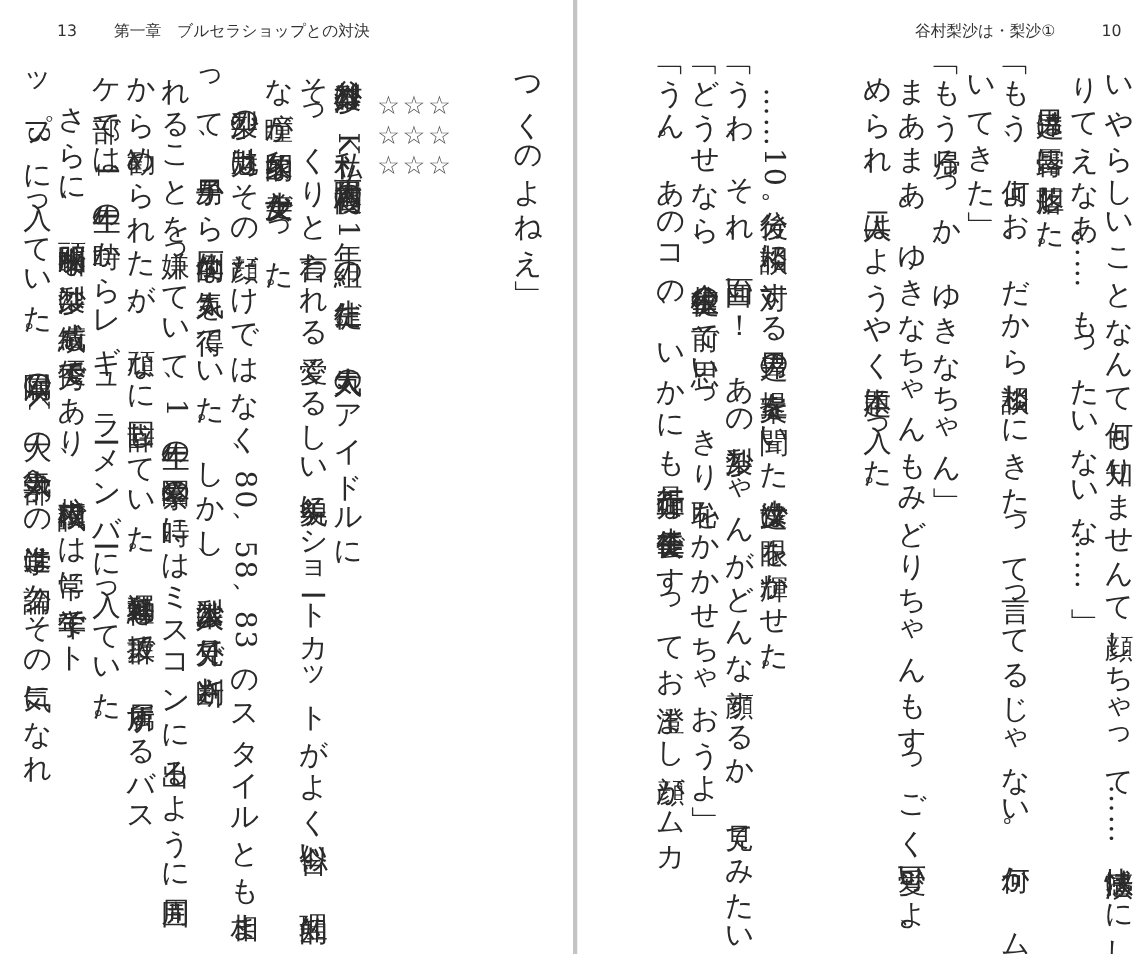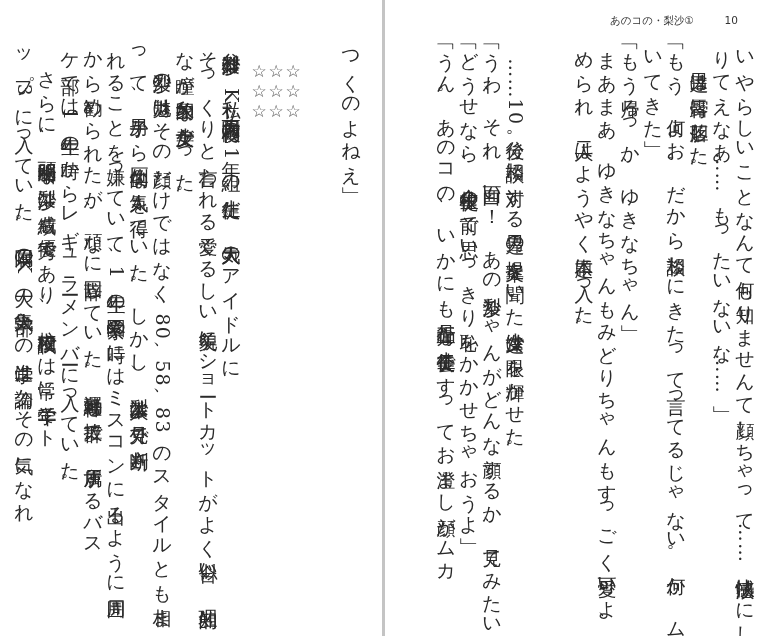--- a/index.html
+++ b/index.html
@@ -24,20 +24,25 @@
     position:absolute; writing-mode: vertical-rl; top:56px; width:23px;
     display:flex; flex-direction:column; align-items:center;
   }
   .sep .line { width:1px; background:#000; }
   .sep .stars { font-size:17px; line-height:17px; color:#555; font-family:"DejaVu Sans",sans-serif; writing-mode: horizontal-tb; text-align:center; }
 </style>
 </head>
 <body>
 
 <div class="page page-left">
+  <div class="header" style="left:38px;">
+    <span>13</span>
+    <span style="display:inline-block;width:18px;"></span>
+    <span>第一章　ブルセラショップとの対決</span>
+  </div>
 
   <div class="col" style="left:340px;">つくのよねえ」</div>
 
   <div class="sep" style="left:278px;">
     <div class="line" style="height:70px;"></div>
     <div class="stars" style="writing-mode:vertical-rl;">☆☆☆</div>
     <div class="line" style="height:65px;"></div>
     <div class="stars" style="writing-mode:vertical-rl;">☆☆☆</div>
     <div class="line" style="height:65px;"></div>
     <div class="stars" style="writing-mode:vertical-rl;">☆☆☆</div>
@@ -53,21 +58,21 @@
   <div class="col" style="left:82px;">から勧められたが、頑なに固辞していた。運動神経も抜群で、所属するバス</div>
   <div class="col" style="left:59px;">ケ部では1年生の時からレギュラーメンバーに入っていた。</div>
   <div class="col" style="left:36px;">　さらに、頭脳明晰な梨沙は成績も優秀であり、校内模試では常に学年でト</div>
   <div class="col" style="left:13px;">ップ3に入っていた。附属のK大の人気学部への進学は勿論、その気になれ</div>
 </div>
 
 <div class="divider"></div>
 
 <div class="page page-right">
   <div class="header" style="left:225px;">
-    <span>あのコの・梨沙①</span>
+    <span>谷村梨沙は・梨沙①</span>
     <span style="display:inline-block;width:24px;"></span>
     <span>10</span>
   </div>
 
   <div class="col" style="left:349px;">いやらしいことなんて何も知りませんて顔しちゃって……快感漬けにしてや</div>
   <div class="col" style="left:326px;">りてえなあ……もったいないな……」</div>
   <div class="col" style="left:303px;">　男達は露骨に落胆した。</div>
   <div class="col" style="left:280px;">「もう、何よお。だから相談しにきたって言ってるじゃない。何か、ムカつ</div>
   <div class="col" style="left:257px;">いてきた」</div>
   <div class="col" style="left:234px;">「もう帰ろっか、ゆきなちゃん」</div>

